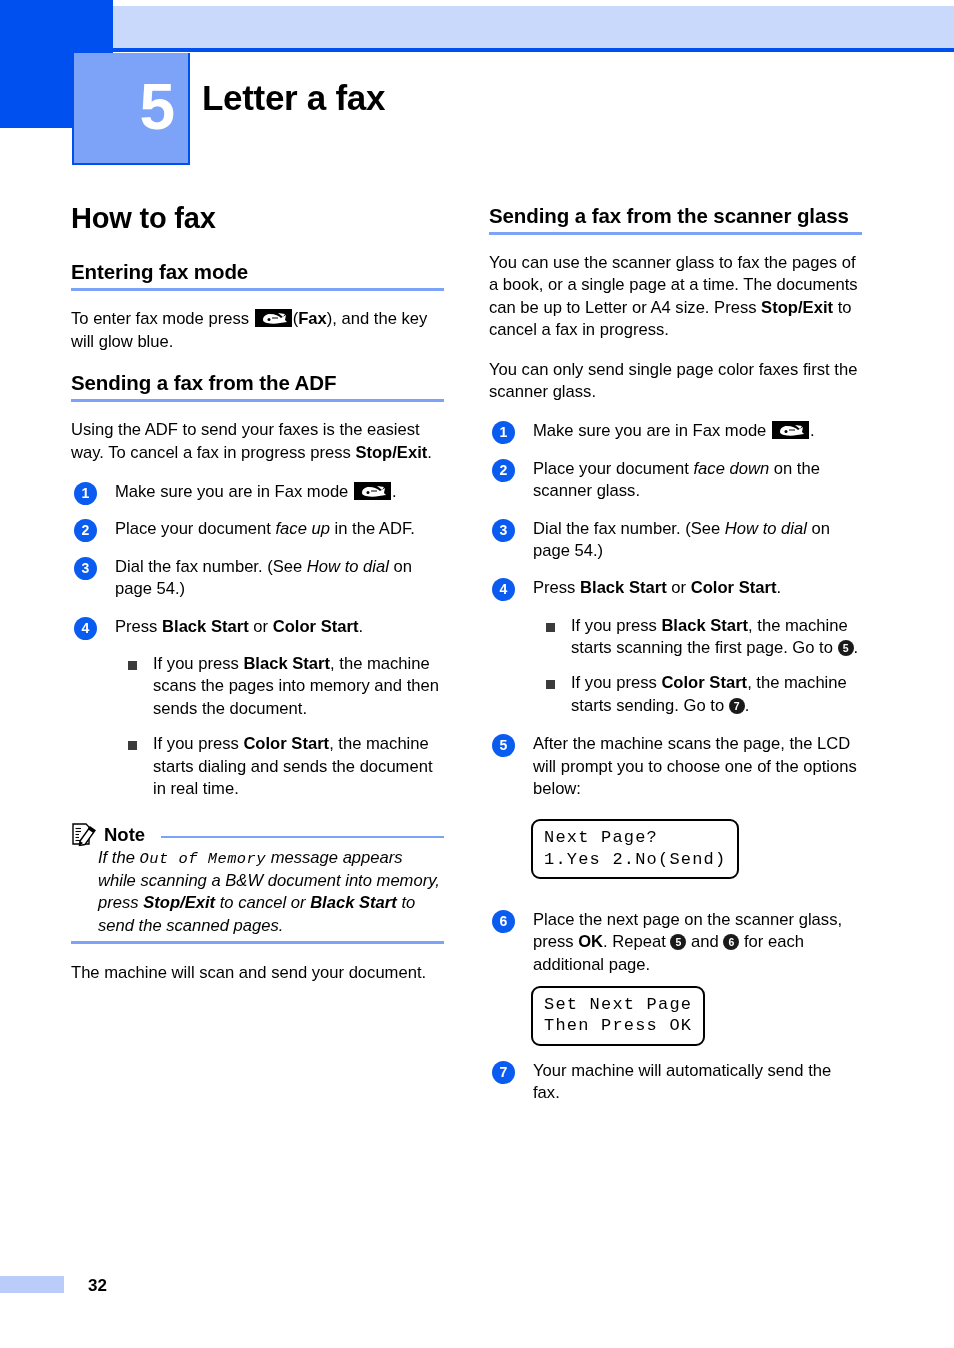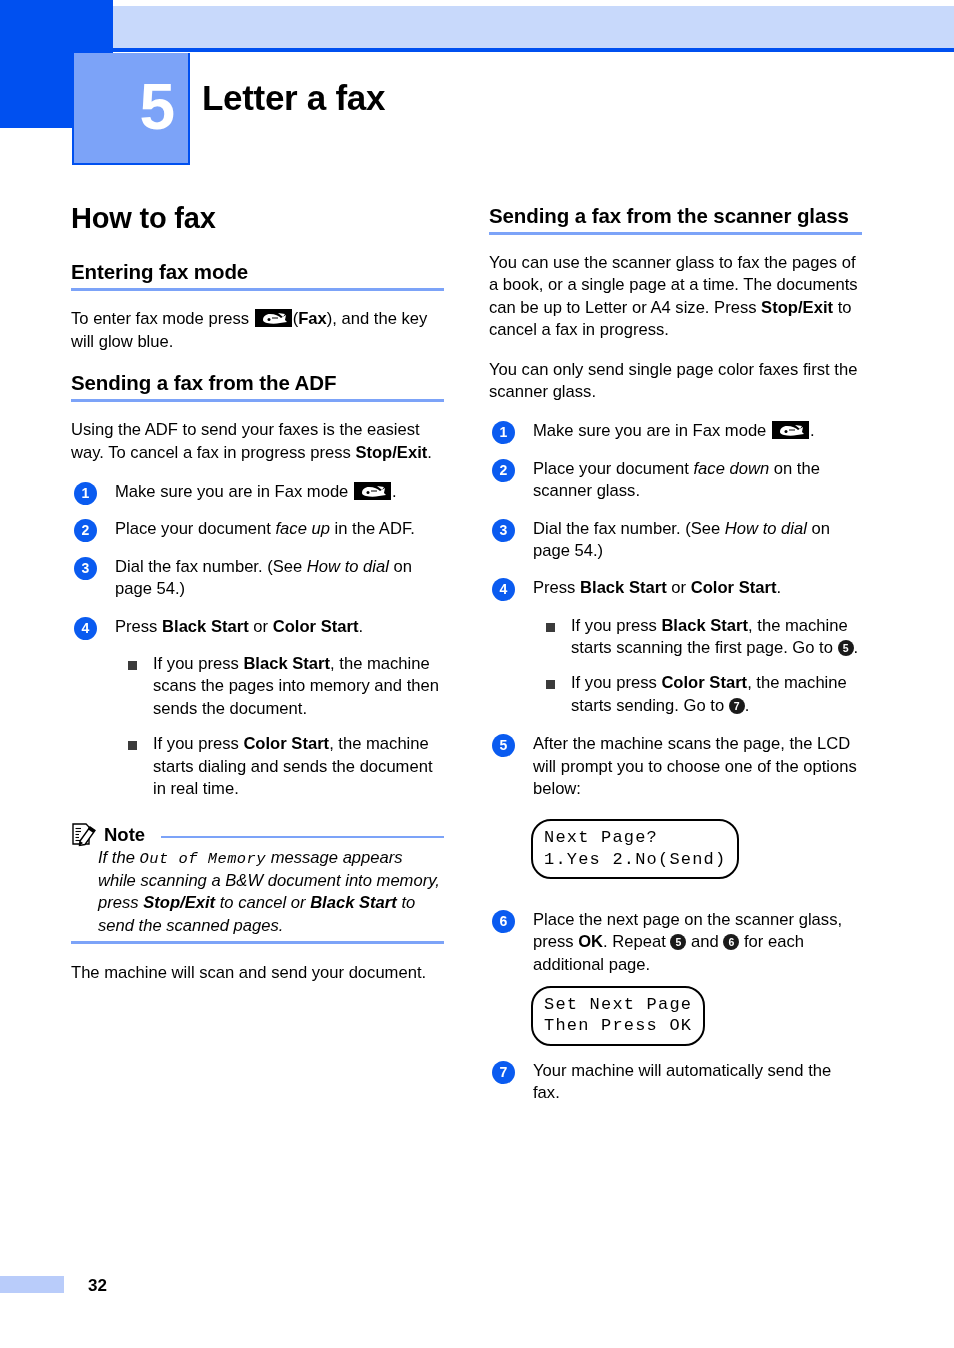--- a/index.html
+++ b/index.html
@@ -194,21 +194,21 @@
   }
   code, .mono {
     font-family: "Liberation Mono", "DejaVu Sans Mono", monospace;
     font-size: 15.4px;
     letter-spacing: 0.5px;
   }
 
   
   .lcd {
     border: 2px solid #000;
-    border-radius: 20px;
+    border-radius: 9px;
     padding: 6px 11px 7px 11px;
     display: inline-block;
     margin: 4px 0 14px 42px;
     background: #fff;
   }
   .lcd-line {
     font-family: "Liberation Mono", "DejaVu Sans Mono", monospace;
     font-size: 17px;
     line-height: 1.25;
     letter-spacing: 1.2px;

